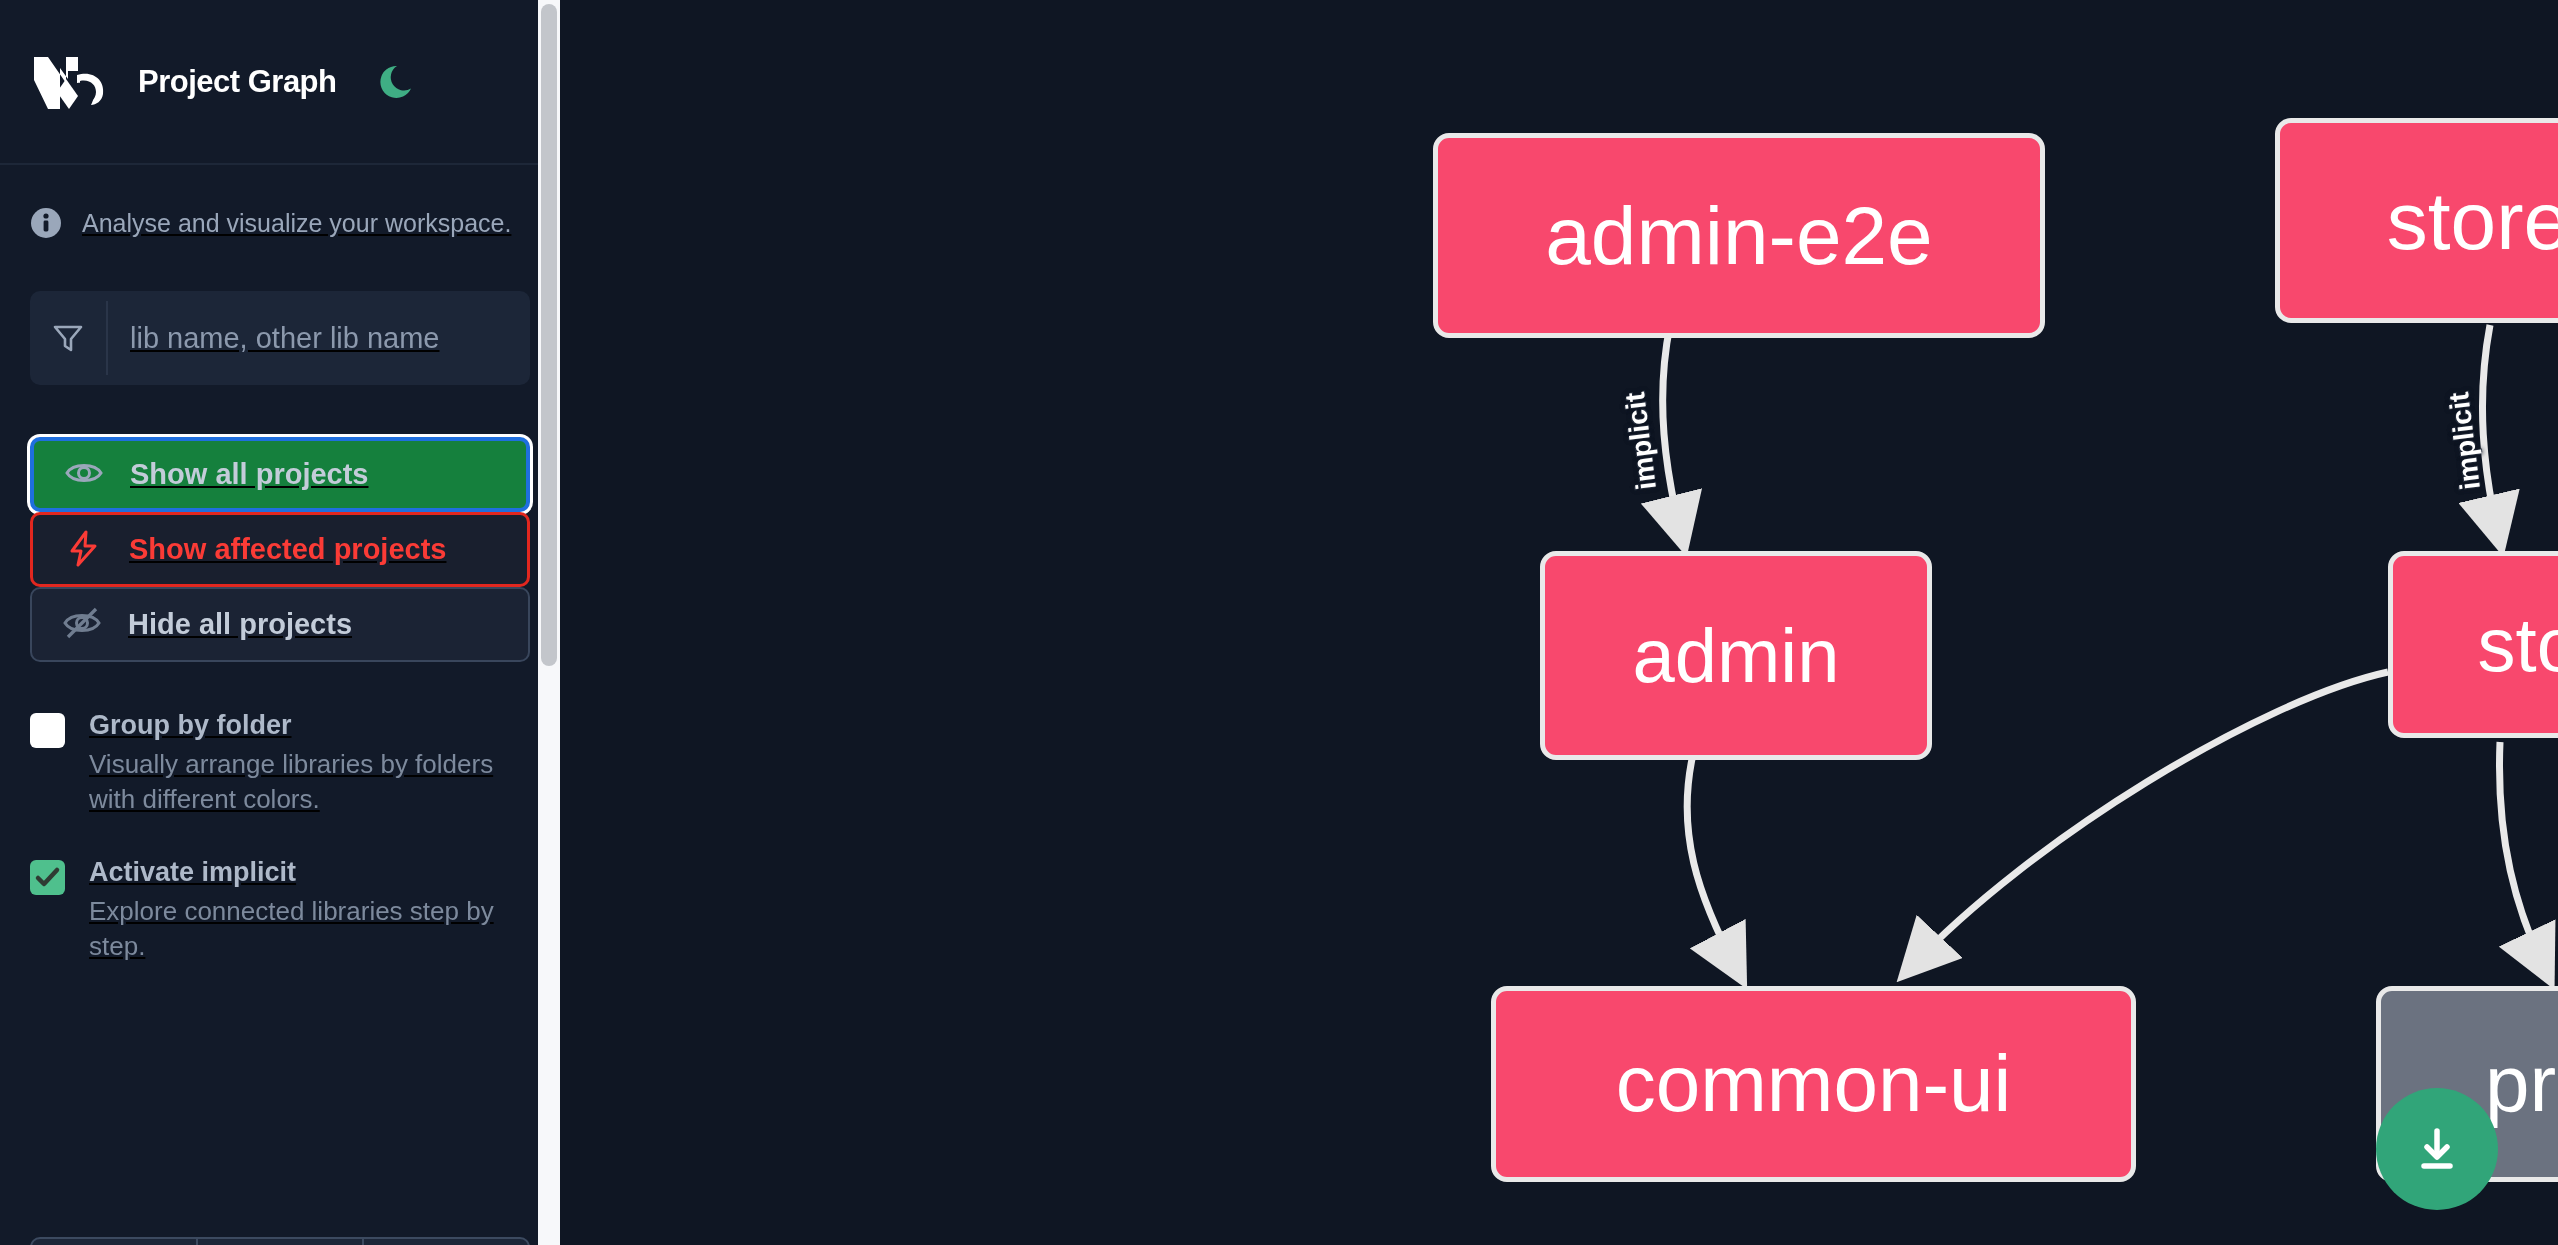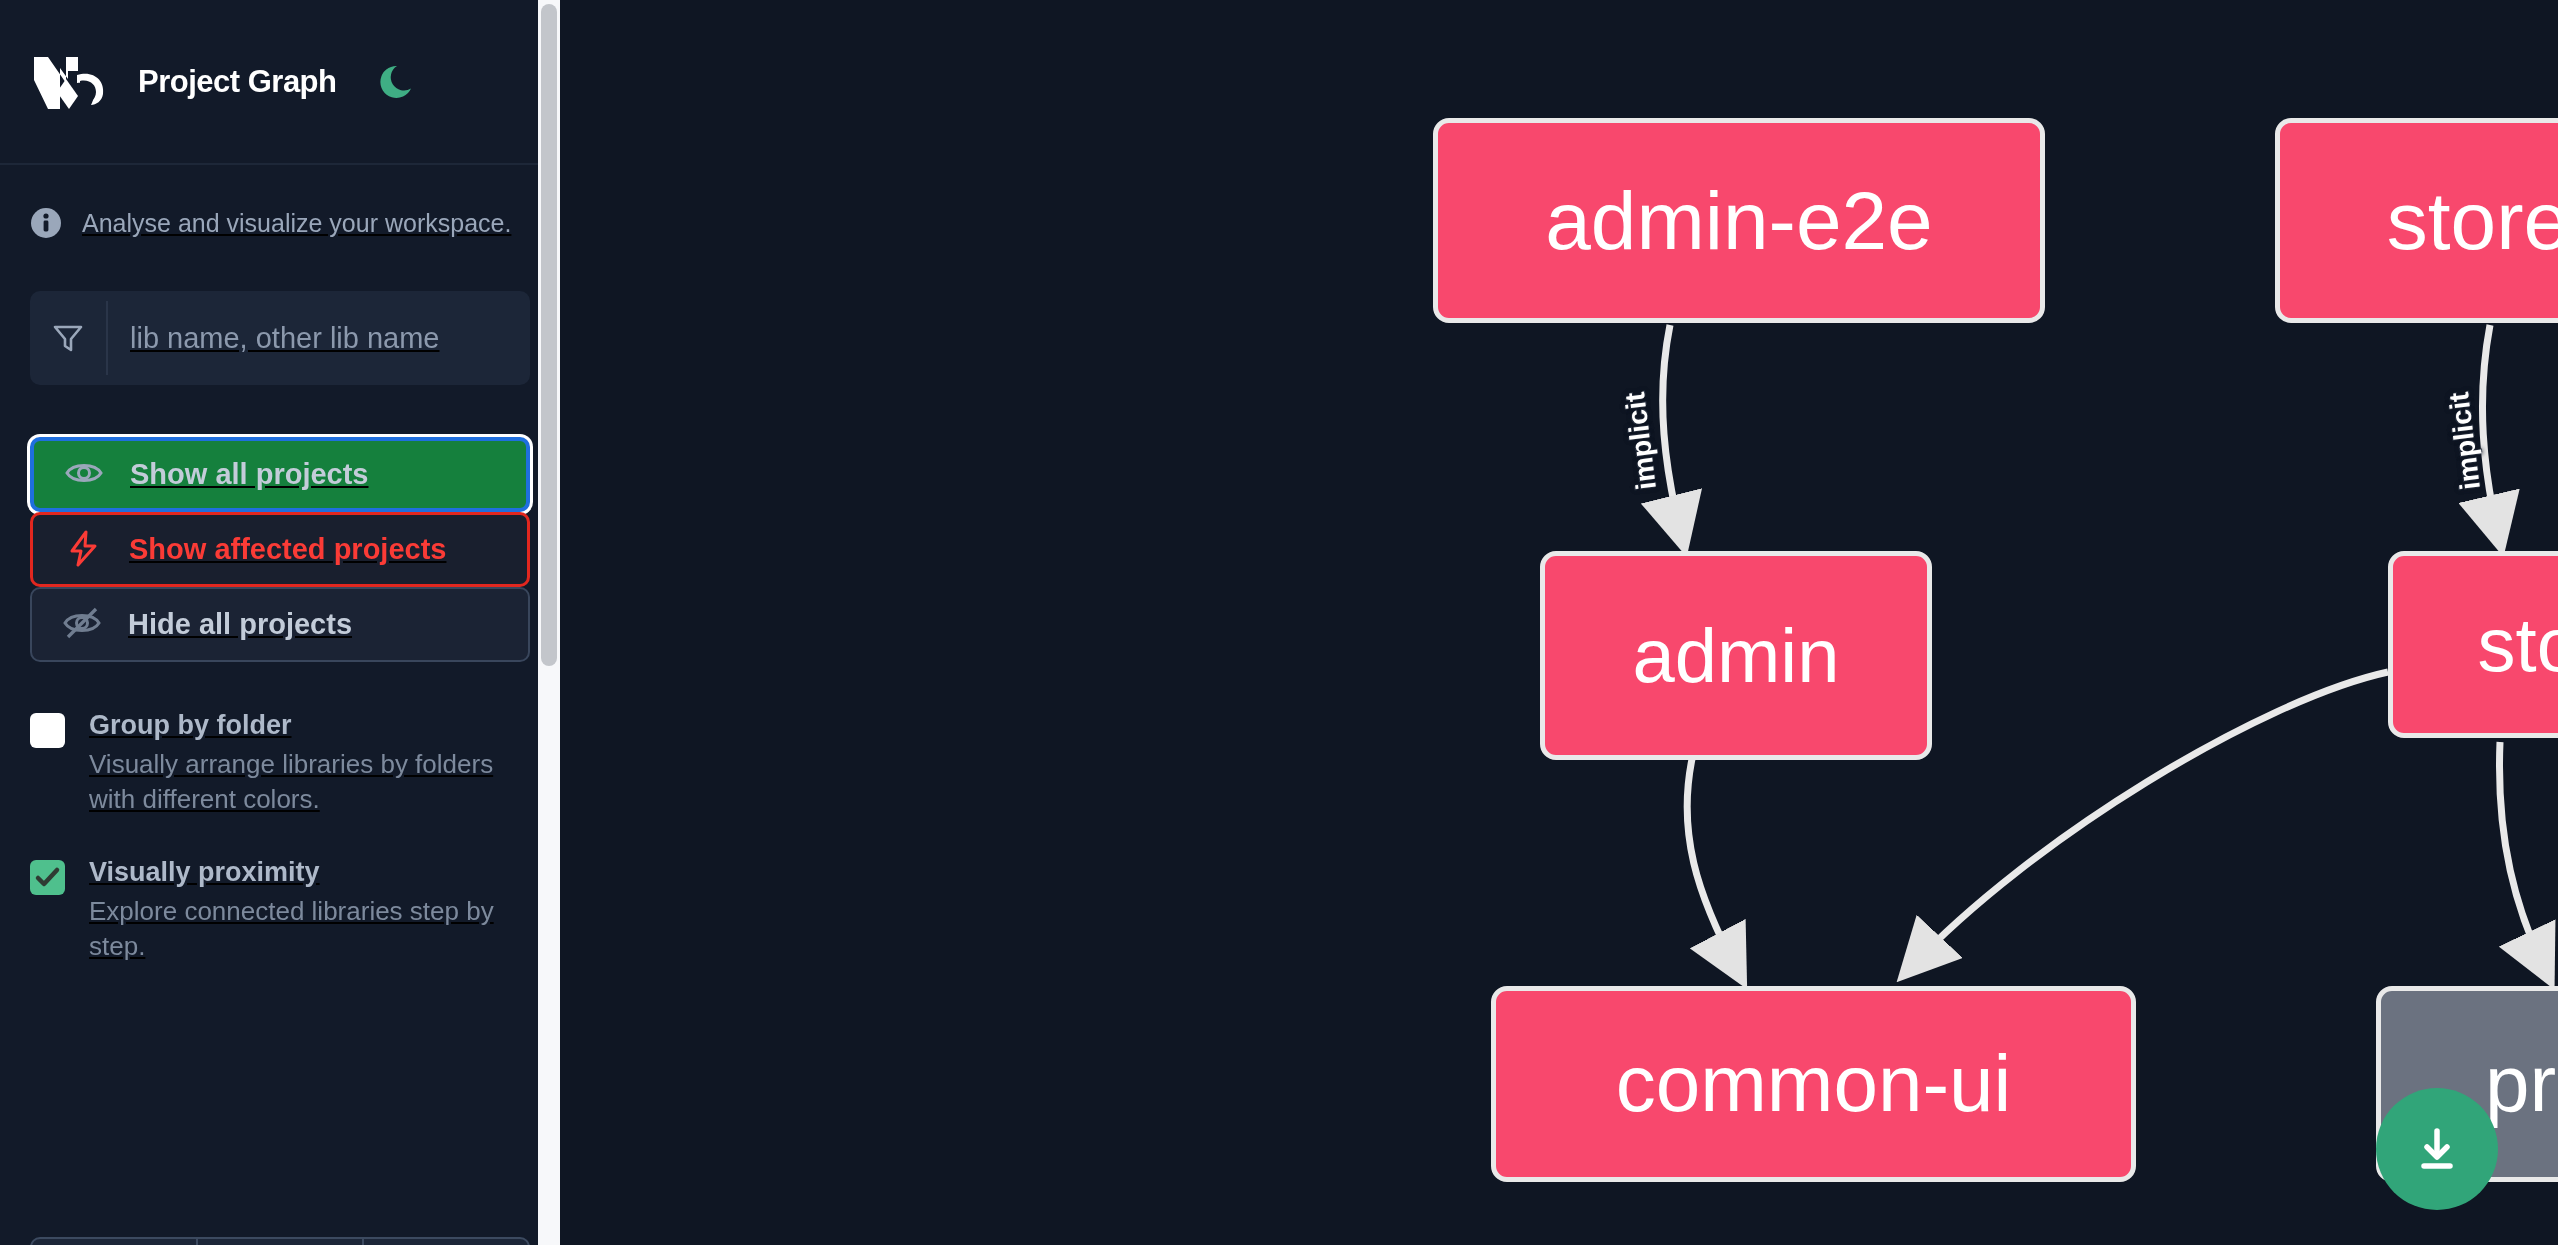--- a/index.html
+++ b/index.html
@@ -276,21 +276,21 @@
         </span>
       </div>
 
       <div class="check-row" style="margin-top:40px">
         <span class="cb cb-green">
           <svg viewBox="0 0 35 35" width="35" height="35">
             <path d="M8 18 l6 6 l13 -14" fill="none" stroke="#2f3b33" stroke-width="4.5" stroke-linecap="round" stroke-linejoin="round"></path>
           </svg>
         </span>
         <span class="check-texts">
-          <div class="check-label">Visually proximity</div>
+          <div class="check-label">Activate implicit</div>
           <div class="check-desc">Explore connected libraries step by step.</div>
         </span>
       </div>
 
     </div>
 
     <div class="bottom-group">
       <div class="bg-seg"></div>
       <div class="bg-seg"></div>
       <div class="bg-seg"></div>
@@ -311,21 +311,21 @@
       </defs>
       <g fill="none" stroke="#e9e9e9" stroke-width="7" marker-end="url(#arrow)">
         <path d="M 1110 325 C 1095 400 1105 470 1122 538"></path>
         <path d="M 1930 325 C 1916 400 1923 470 1939 538"></path>
         <path d="M 1136 742 C 1112 830 1140 900 1178 972"></path>
         <path d="M 1940 742 C 1936 840 1956 910 1986 972"></path>
         <path d="M 1828 672 C 1700 700 1470 840 1350 968"></path>
       </g>
     </svg>
 
-    <div class="node node-pink" style="left:873px;top:118px;width:612px;height:205px;">
+    <div class="node node-pink" style="left:873px;top:133px;width:612px;height:205px;">
       <span class="node-label" style="font-size:82px">admin-e2e</span>
     </div>
     <div class="node node-pink" style="left:1715px;top:118px;width:570px;height:205px;">
       <span class="node-label" style="font-size:82px">store-e2e</span>
     </div>
     <div class="node node-pink" style="left:980px;top:551px;width:392px;height:209px;">
       <span class="node-label" style="font-size:76px">admin</span>
     </div>
     <div class="node node-pink" style="left:1828px;top:551px;width:348px;height:187px;">
       <span class="node-label" style="font-size:76px">store</span>

